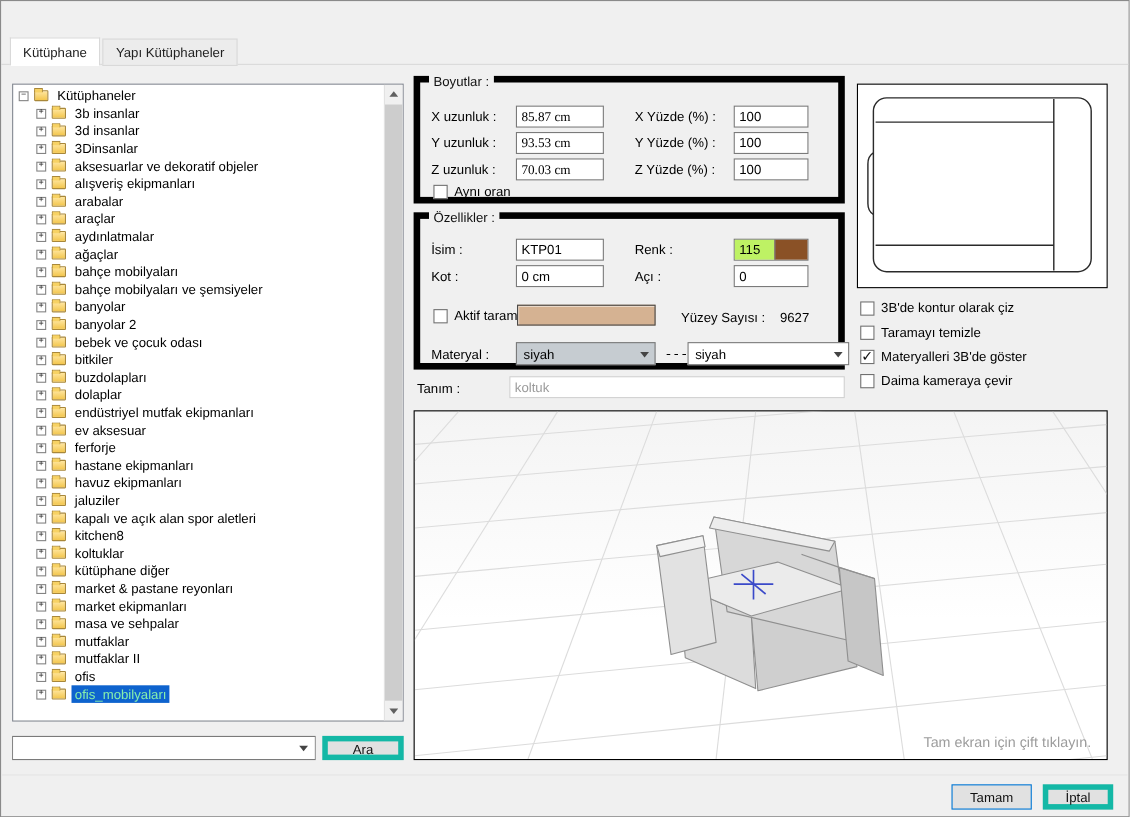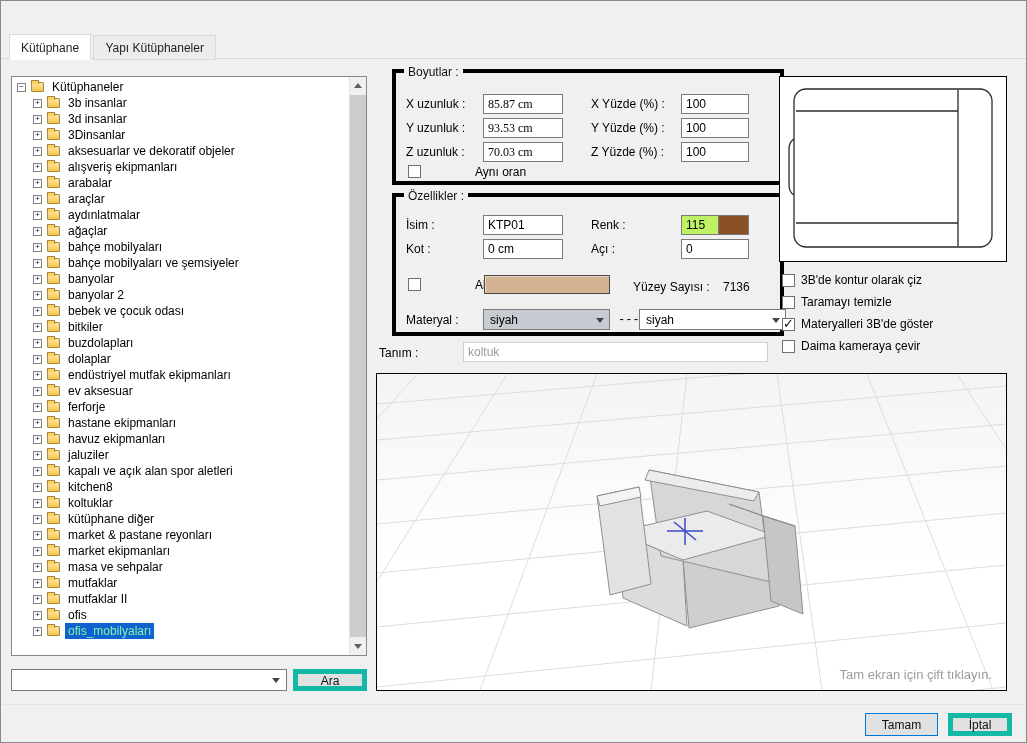--- a/index.html
+++ b/index.html
@@ -43,26 +43,26 @@
 
   
   .search-combo { position:absolute; left:10px; top:668px; width:276px; height:22px; background:#fff; border:1px solid #7a7a7a; }
   .search-input { position:absolute; left:0; top:0; width:254px; height:20px; border:none; outline:none; padding:2px 4px; font:12px "Liberation Sans",sans-serif; }
   .combo-btn { position:absolute; right:0; top:0; width:20px; height:20px; display:flex; align-items:center; justify-content:center; background:#fff; cursor:pointer; }
   .chev { width:0; height:0; border-left:4px solid transparent; border-right:4px solid transparent; border-top:5px solid #444; }
   .btn { position:absolute; height:23px; background:#e1e1e1; border:5px solid #14b8a6; font:12px "Liberation Sans",sans-serif; color:#111; text-align:center; cursor:pointer; }
   .btn.ara { left:292px; top:668px; width:74px; height:22px; }
 
   
-  .grp { position:absolute; border:4px solid #000000;margin-left:16px; }
+  .grp { position:absolute; border:6px solid #000000; }
   .grp-title { position:absolute; top:-8px; left:8px; background:#f0f0f0; padding:0 4px; color:#111; }
   .flabel { position:absolute; color:#000; }
   .tfield { position:absolute; height:20px; border:1px solid #7a7a7a; background:#fff; color:#000; padding:1px 4px; font:12px "Liberation Sans",sans-serif; outline:none; }
   .tfield.dim { color:#9b9b9b; border-color:#cfcfcf; }
-  .cbrow { display:flex; align-items:flex-start; cursor:pointer;gap:48px; }
+  .cbrow { display:flex; align-items:center; cursor:pointer; }
   .cb { flex:none; width:13px; height:13px; border:1px solid #707070; background:#fff; display:inline-block; position:relative; margin-right:6px; }
   .cb.checked::after { content:'\2713'; position:absolute; left:0px; top:-3px; font-size:13px; font-weight:bold; color:#111; }
 
   .grp.boyutlar { left:375px; top:68px; width:392px; height:116px; }
   .dimrows { position:absolute; left:0; top:14px; width:100%; }
   .brow { position:relative; height:24px; }
   .brow .l1 { left:10px; top:10px; }
   .brow .f1 { left:87px; top:7px; width:80px;font-family:Liberation Serif, serif; }
   .brow .l2 { left:195px; top:10px; }
   .brow .f2 { left:285px; top:7px; width:68px; }
@@ -401,21 +401,21 @@
     <span class="flabel oz-aci-l">Açı :</span>
     <input class="tfield oz-aci-f" value="0" style="">
 
     <label class="cbrow aktif">
       <span class="cb"></span>
       <span>Aktif tarama</span>
     </label>
     <div class="tarama-swatch" style="background: rgb(213, 178, 146);"></div>
 
     <span class="flabel oz-yuzey-l">Yüzey Sayısı :</span>
-    <span class="flabel oz-yuzey-v">7136</span>
+    <span class="flabel oz-yuzey-v">9627</span>
 
     <span class="flabel oz-mat-l">Materyal :</span>
     <div class="combo gray combo1">
       <span>siyah</span>
       <span class="chev"></span>
     </div>
     <span class="flabel oz-arrow">---&gt;</span>
     <div class="combo combo2">
       <span>siyah</span>
       <span class="chev"></span>

